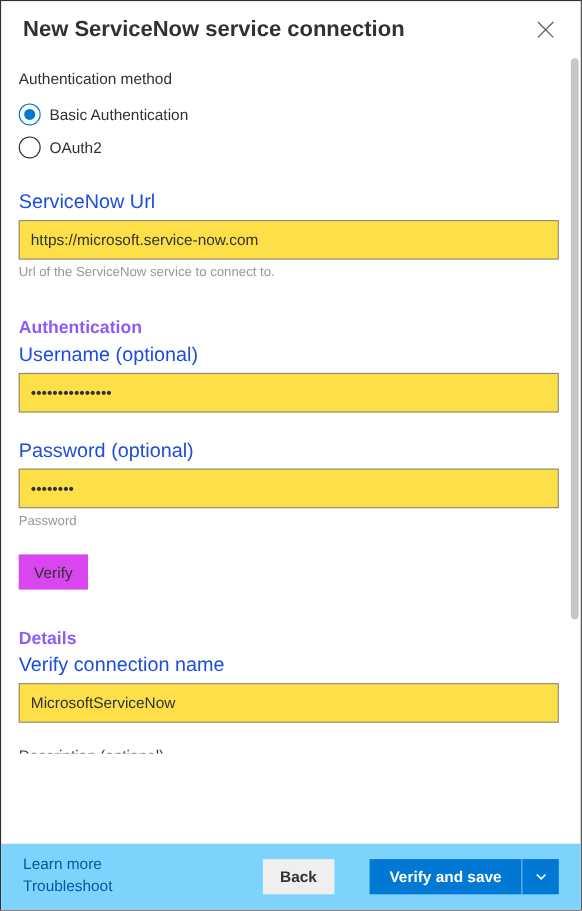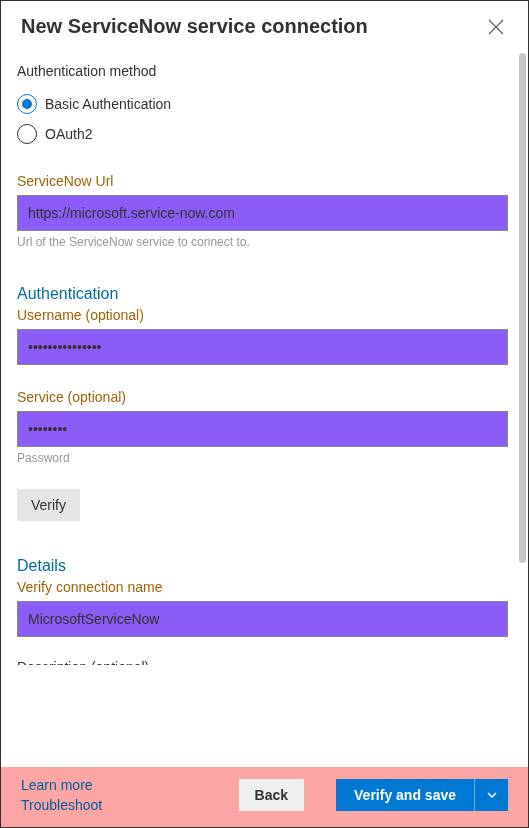--- a/index.html
+++ b/index.html
@@ -14,21 +14,21 @@
     width: 529px;
     height: 828px;
     border: 1px solid #323130;
     position: relative;
     overflow: hidden;
     display: flex;
     flex-direction: column;
   }
   .header {
     display: flex;
-    align-items: flex-start;
+    align-items: center;
     justify-content: space-between;
     padding: 14px 20px 6px 20px;
   }
   .title {
     font-size: 20px;
     font-weight: 600;
     color: #323130;
   }
   .close-btn {
     width: 24px; height: 24px;
@@ -81,72 +81,72 @@
     border-color: #0078d4;
   }
   .radio-inner {
     width: 10px; height: 10px;
     border-radius: 50%;
     background: #0078d4;
   }
   .field-block { margin-top: 24px; }
   .field-block.tight { margin-top: 4px; }
   .field-label {
-    font-size: 14px;
+    font-size: 18px;
     margin-bottom: 6px;
-    color: #a16207;
+    color: #1d4ed8;
   }
   input.text-input {
     width: 100%;
     height: 36px;
     border: 1px solid #8a8886;
     padding: 0 10px;
     font-size: 14px;
     font-family: inherit;
     color: #323130;
     outline: none;
-    background: #8b5cf6;
+    background: #fde047;
   }
   .help-text {
     font-size: 12px;
     color: #999794;
     margin-top: 4px;
   }
   .section-heading {
     font-size: 16px;
-    font-weight: 400;
+    font-weight: 700;
     margin-top: 36px;
     margin-bottom: 4px;
-    color: #0369a1;
+    color: #8b5cf6;
   }
   .verify-btn {
     margin-top: 24px;
-    background: #e5e5e5;
+    background: #d946ef;
     border: none;
     padding: 8px 14px;
     font-size: 14px;
     font-family: inherit;
     cursor: pointer;
     color: #323130;
   }
   .cutoff {
     margin-top: 22px;
     font-size: 14px;
     color: #323130;
     height: 6px;
     overflow: hidden;
   }
   .footer {
     flex: 0 0 auto;
     border-top: 0;
     padding: 10px 20px 14px 20px;
     display: flex;
-    align-items: center;
+    align-items: flex-end;
     justify-content: space-between;
-    background: #fca5a5;
+    background: #7dd3fc;
   }
   .footer-links { display: flex; flex-direction: column; gap: 4px; }
   .footer-links a {
     color: #005a9e;
     text-decoration: none;
     font-size: 14px;
     cursor: pointer;
   }
   .footer-actions { display: flex; align-items: stretch; }
   .btn-back {
@@ -222,21 +222,21 @@
       </div>
 
       <div class="section-heading">Authentication</div>
 
       <div class="field-block tight">
         <div class="field-label">Username (optional)</div>
         <input class="text-input" type="text" value="•••••••••••••••" style="">
       </div>
 
       <div class="field-block">
-        <div class="field-label">Service (optional)</div>
+        <div class="field-label">Password (optional)</div>
         <input class="text-input" type="text" value="••••••••" style="">
         <div class="help-text">Password</div>
       </div>
 
       <button class="verify-btn">Verify</button>
 
       <div class="section-heading">Details</div>
 
       <div class="field-block tight">
         <div class="field-label">Verify connection name</div>

